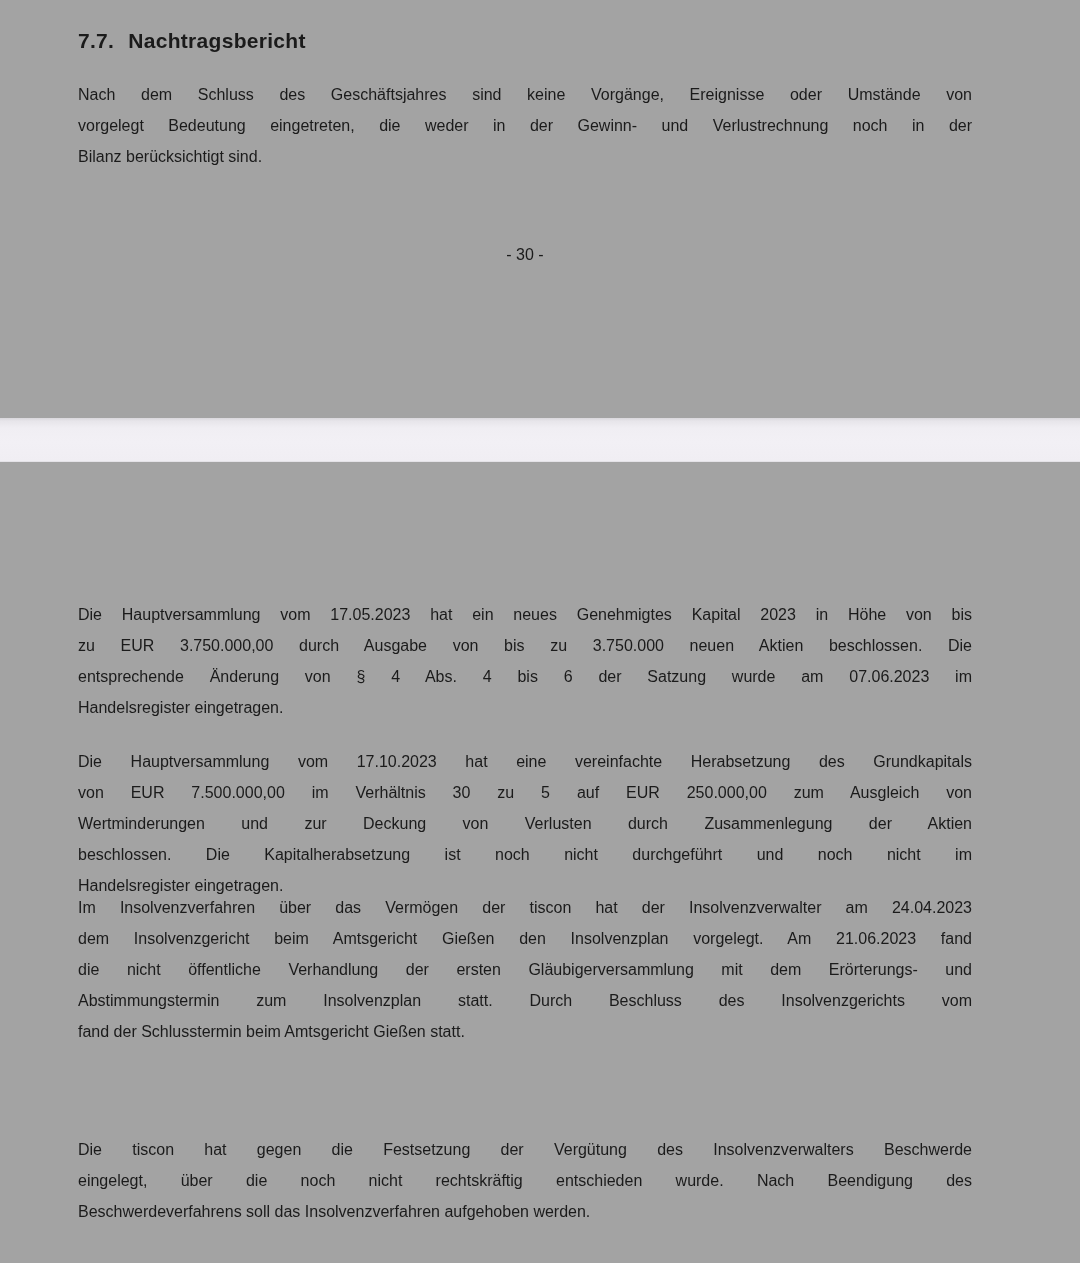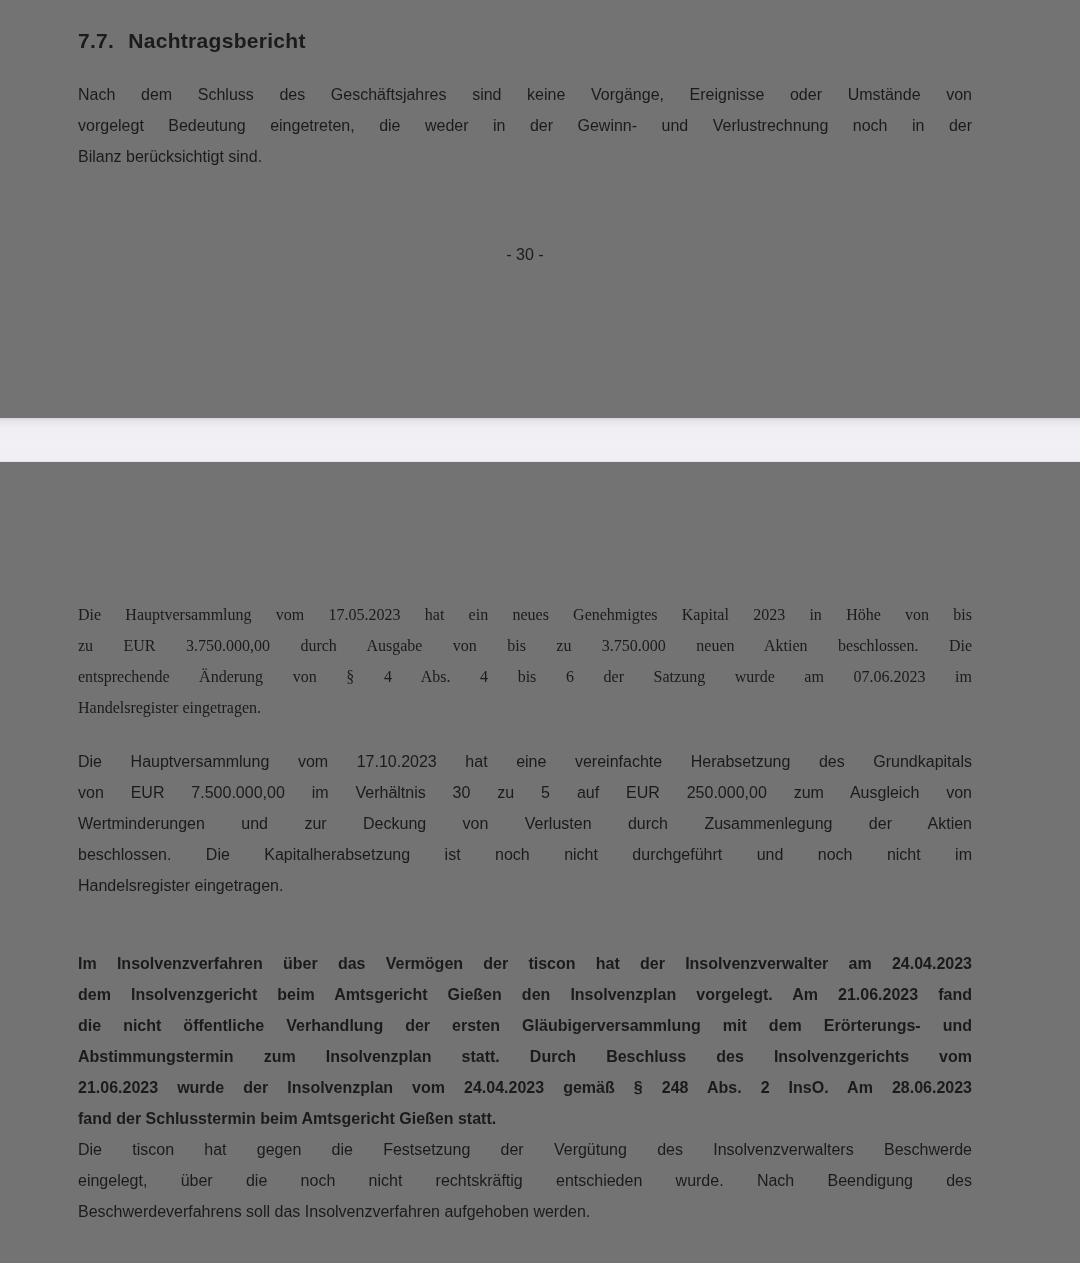--- a/index.html
+++ b/index.html
@@ -3,21 +3,21 @@
 <meta charset="utf-8">
 <style>
   html,body{margin:0;padding:0;}
   body{
     width:1080px;height:1263px;
     background:#ffffff;
     font-family:"Liberation Sans",sans-serif;
     color:#1b1b1b;
     overflow:hidden;
   }
-  .doc{position:relative;width:1080px;height:1263px;background:#737373;}
+  .doc{position:relative;width:1080px;height:1263px;background:#a3a3a3;}
 
   
   .heading{
     position:absolute;left:78px;top:28px;margin:0;
     display:flex;column-gap:14px;
     font-size:21px;font-weight:bold;line-height:25px;
     letter-spacing:0.3px;white-space:nowrap;
   }
 
   
@@ -45,23 +45,23 @@
   
   .page-separator{
     position:absolute;left:0;top:418px;width:1080px;height:44px;
     box-sizing:border-box;
     background:linear-gradient(180deg,#d9d7dc 0px,#e7e5ea 3px,#f0eef3 10px,#f2f0f5 55%,#f0eef3 100%);
     border-bottom:1px solid #e4e2e7;
   }
 
   
   .p-a{top:79px;}
-  .p-b{top:599px;font-family:Liberation Serif, serif;}
+  .p-b{top:599px;}
   .p-c{top:746px;}
-  .p-d{top:948px;font-weight:bold;}
+  .p-d{top:892px;}
   .p-e{top:1134px;}
 </style>
 </head>
 <body>
 
 <div class="doc">
 
   <section>
     <h1 class="heading">
       <span>7.7.</span>
@@ -93,21 +93,20 @@
         <div class="tline">Wertminderungen und zur Deckung von Verlusten durch Zusammenlegung der Aktien</div>
         <div class="tline">beschlossen. Die Kapitalherabsetzung ist noch nicht durchgeführt und noch nicht im</div>
         <div class="tline tline-last">Handelsregister eingetragen.</div>
       </div>
 
     <div class="para p-d">
         <div class="tline">Im Insolvenzverfahren über das Vermögen der tiscon hat der Insolvenzverwalter am 24.04.2023</div>
         <div class="tline">dem Insolvenzgericht beim Amtsgericht Gießen den Insolvenzplan vorgelegt. Am 21.06.2023 fand</div>
         <div class="tline">die nicht öffentliche Verhandlung der ersten Gläubigerversammlung mit dem Erörterungs- und</div>
         <div class="tline">Abstimmungstermin zum Insolvenzplan statt. Durch Beschluss des Insolvenzgerichts vom</div>
-        <div class="tline">21.06.2023 wurde der Insolvenzplan vom 24.04.2023 gemäß § 248 Abs. 2 InsO. Am 28.06.2023</div>
         <div class="tline tline-last">fand der Schlusstermin beim Amtsgericht Gießen statt.</div>
       </div>
 
     <div class="para p-e">
         <div class="tline">Die tiscon hat gegen die Festsetzung der Vergütung des Insolvenzverwalters Beschwerde</div>
         <div class="tline">eingelegt, über die noch nicht rechtskräftig entschieden wurde. Nach Beendigung des</div>
         <div class="tline tline-last">Beschwerdeverfahrens soll das Insolvenzverfahren aufgehoben werden.</div>
       </div>
   </section>
 

